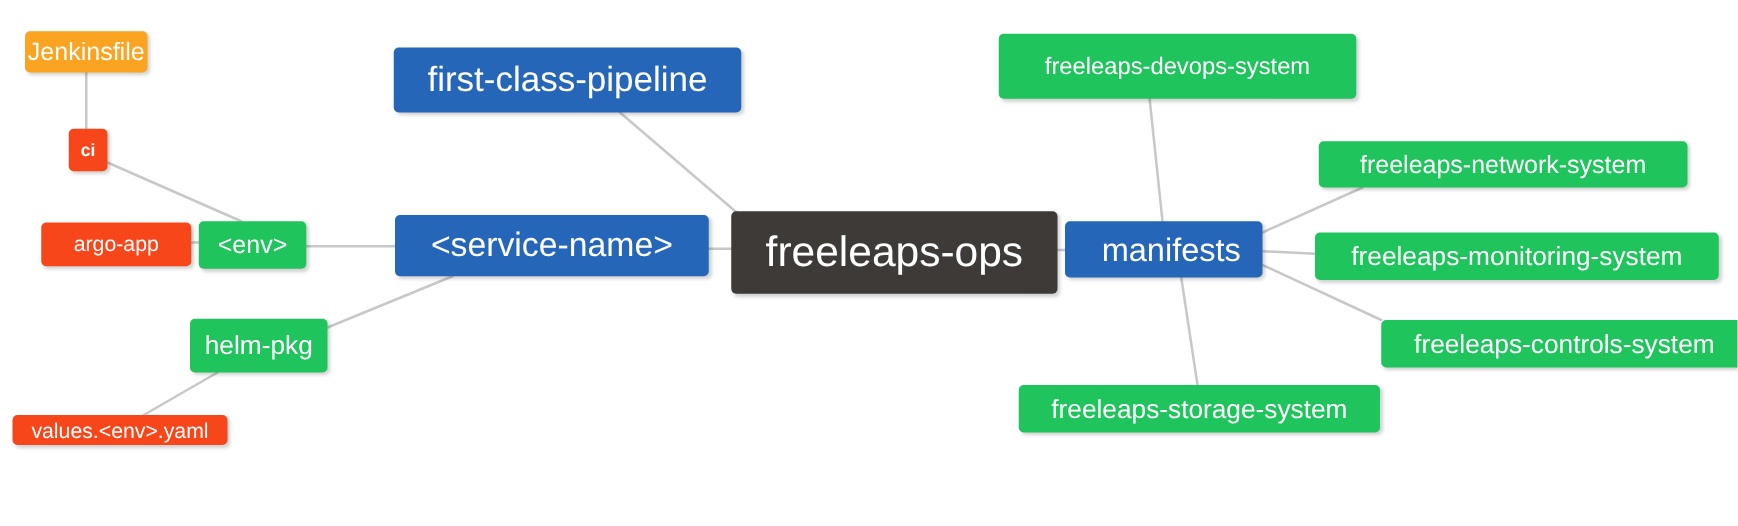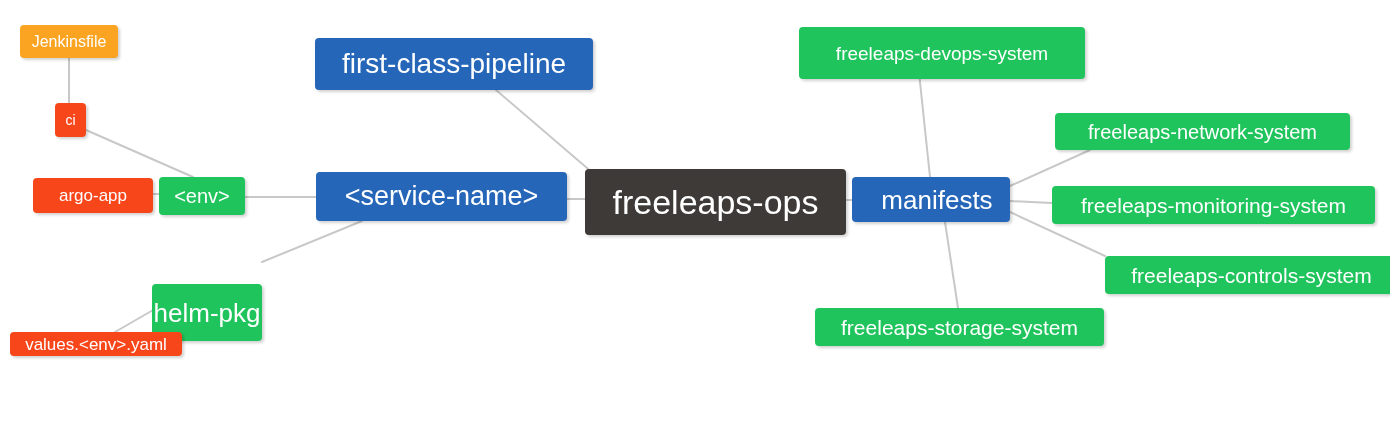--- a/index.html
+++ b/index.html
@@ -48,24 +48,24 @@
       <line x1="1010" y1="201" x2="1052" y2="203" stroke="#c8c8c8" stroke-width="2" stroke-linecap="round"></line>
       <line x1="1010" y1="212" x2="1105" y2="256" stroke="#c8c8c8" stroke-width="2" stroke-linecap="round"></line>
       <line x1="945" y1="222" x2="958" y2="308" stroke="#c8c8c8" stroke-width="2" stroke-linecap="round"></line>
     </svg>
   <div id="node-layer">
       <div class="node n-root" style="left: 585px; top: 169px; width: 261px; height: 66px; font-size: 34px;">freeleaps-ops</div>
       <div class="node n-blue" style="left: 315px; top: 38px; width: 278px; height: 52px; font-size: 28px;">first-class-pipeline</div>
       <div class="node n-blue" style="left: 316px; top: 172px; width: 251px; height: 49px; font-size: 27px;">&lt;service-name&gt;</div>
       <div class="node n-blue" style="left: 852px; top: 177px; width: 158px; height: 45px; font-size: 26px; padding-left: 12px;">manifests</div>
       <div class="node n-green" style="left: 159px; top: 177px; width: 86px; height: 38px; font-size: 20px;">&lt;env&gt;</div>
-      <div class="node n-green" style="left: 152px; top: 255px; width: 110px; height: 57px; font-size: 26px; margin-top: 29px;">helm-pkg</div>
+      <div class="node n-green" style="left: 152px; top: 255px; width: 110px; height: 43px; font-size: 21px;">helm-pkg</div>
       <div class="node n-green" style="left: 799px; top: 27px; width: 286px; height: 52px; font-size: 19px;">freeleaps-devops-system</div>
       <div class="node n-green" style="left: 1055px; top: 113px; width: 295px; height: 37px; font-size: 20px;">freeleaps-network-system</div>
       <div class="node n-green" style="left: 1052px; top: 186px; width: 323px; height: 38px; font-size: 21px;">freeleaps-monitoring-system</div>
       <div class="node n-green" style="left: 1060px; top: 256px; width: 293px; height: 38px; font-size: 21px; margin-left: 45px;">freeleaps-controls-system</div>
       <div class="node n-green" style="left: 815px; top: 308px; width: 289px; height: 38px; font-size: 21px;">freeleaps-storage-system</div>
-      <div class="node n-orange" style="left: 20px; top: 25px; width: 98px; height: 33px; font-size: 16px;">Jenkinsfile</div>
-      <div class="node n-red" style="left: 55px; top: 103px; width: 31px; height: 34px; font-size: 14px;">ci</div>
+      <div class="node n-orange" style="left: 20px; top: 25px; width: 98px; height: 33px; font-size: 20px;">Jenkinsfile</div>
+      <div class="node n-red" style="left: 55px; top: 103px; width: 31px; height: 34px; font-size: 14px; font-weight: bold;">ci</div>
       <div class="node n-red" style="left: 33px; top: 178px; width: 120px; height: 35px; font-size: 17px;">argo-app</div>
       <div class="node n-red" style="left: 10px; top: 332px; width: 172px; height: 24px; font-size: 17px;">values.&lt;env&gt;.yaml</div>
     </div>
 </div>
 
 </body></html>

